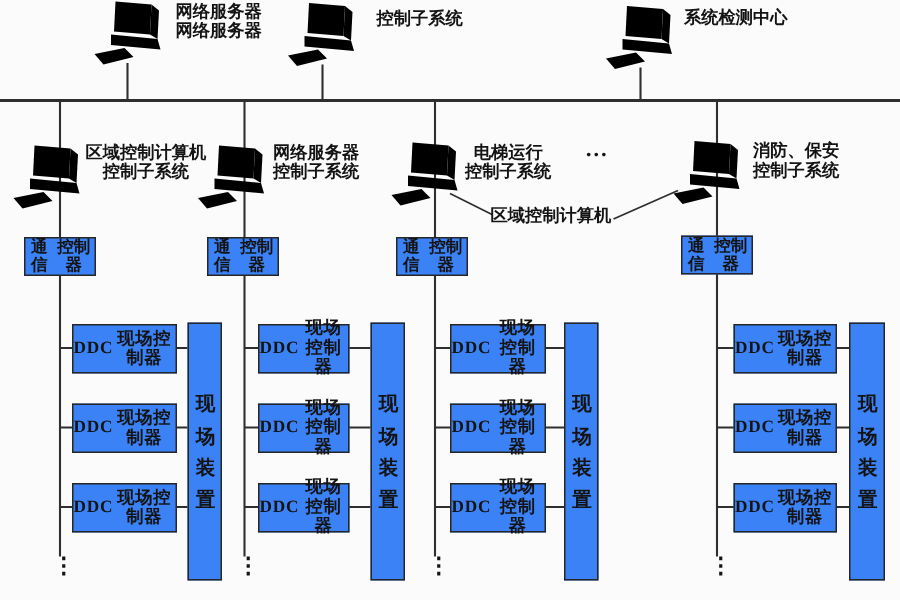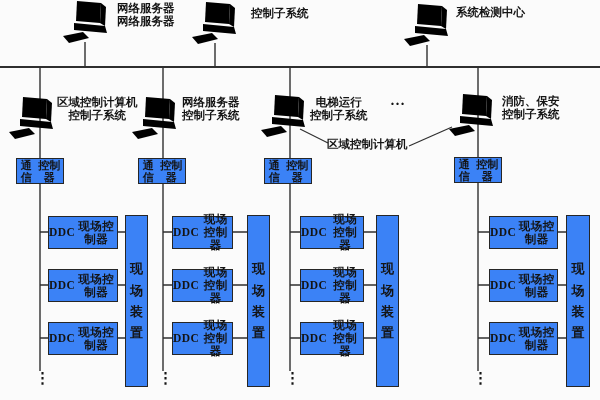--- a/index.html
+++ b/index.html
@@ -20,21 +20,21 @@
   .box{
     position:absolute;z-index:2;
     background:#3b82f6;
     border:1.5px solid #262626;
     display:flex;flex-direction:row;align-items:center;justify-content:center;
     text-align:center;box-sizing:border-box;font-family:Liberation Serif, serif;
   }
   .commbox{width:48px;height:26px;font-size:11px;line-height:12px;font-weight:bold;}
   .ddcbox{height:33px;font-size:11.5px;line-height:13px;font-weight:bold;letter-spacing:.5px;}
   .devbox{width:23px;font-size:13px;font-weight:bold;}
-  .devbox .vtext{word-break:break-all;line-height:1.65;width:14px;text-align:center;}
+  .devbox .vtext{word-break:break-all;line-height:1.65;width:14px;text-align:right;}
   .lbl{position:absolute;z-index:3;font-size:11.5px;line-height:13px;font-weight:bold;text-align:center;white-space:nowrap;}
   .dots{position:absolute;z-index:2;font-size:15px;font-weight:bold;line-height:14px;}
   .hdots{position:absolute;z-index:3;font-size:15px;font-weight:bold;letter-spacing:2px;}
 </style>
 </head>
 <body>
 
 <div class="stage">
 
   <svg class="wires" width="600" height="400" viewBox="0 0 600 400">

